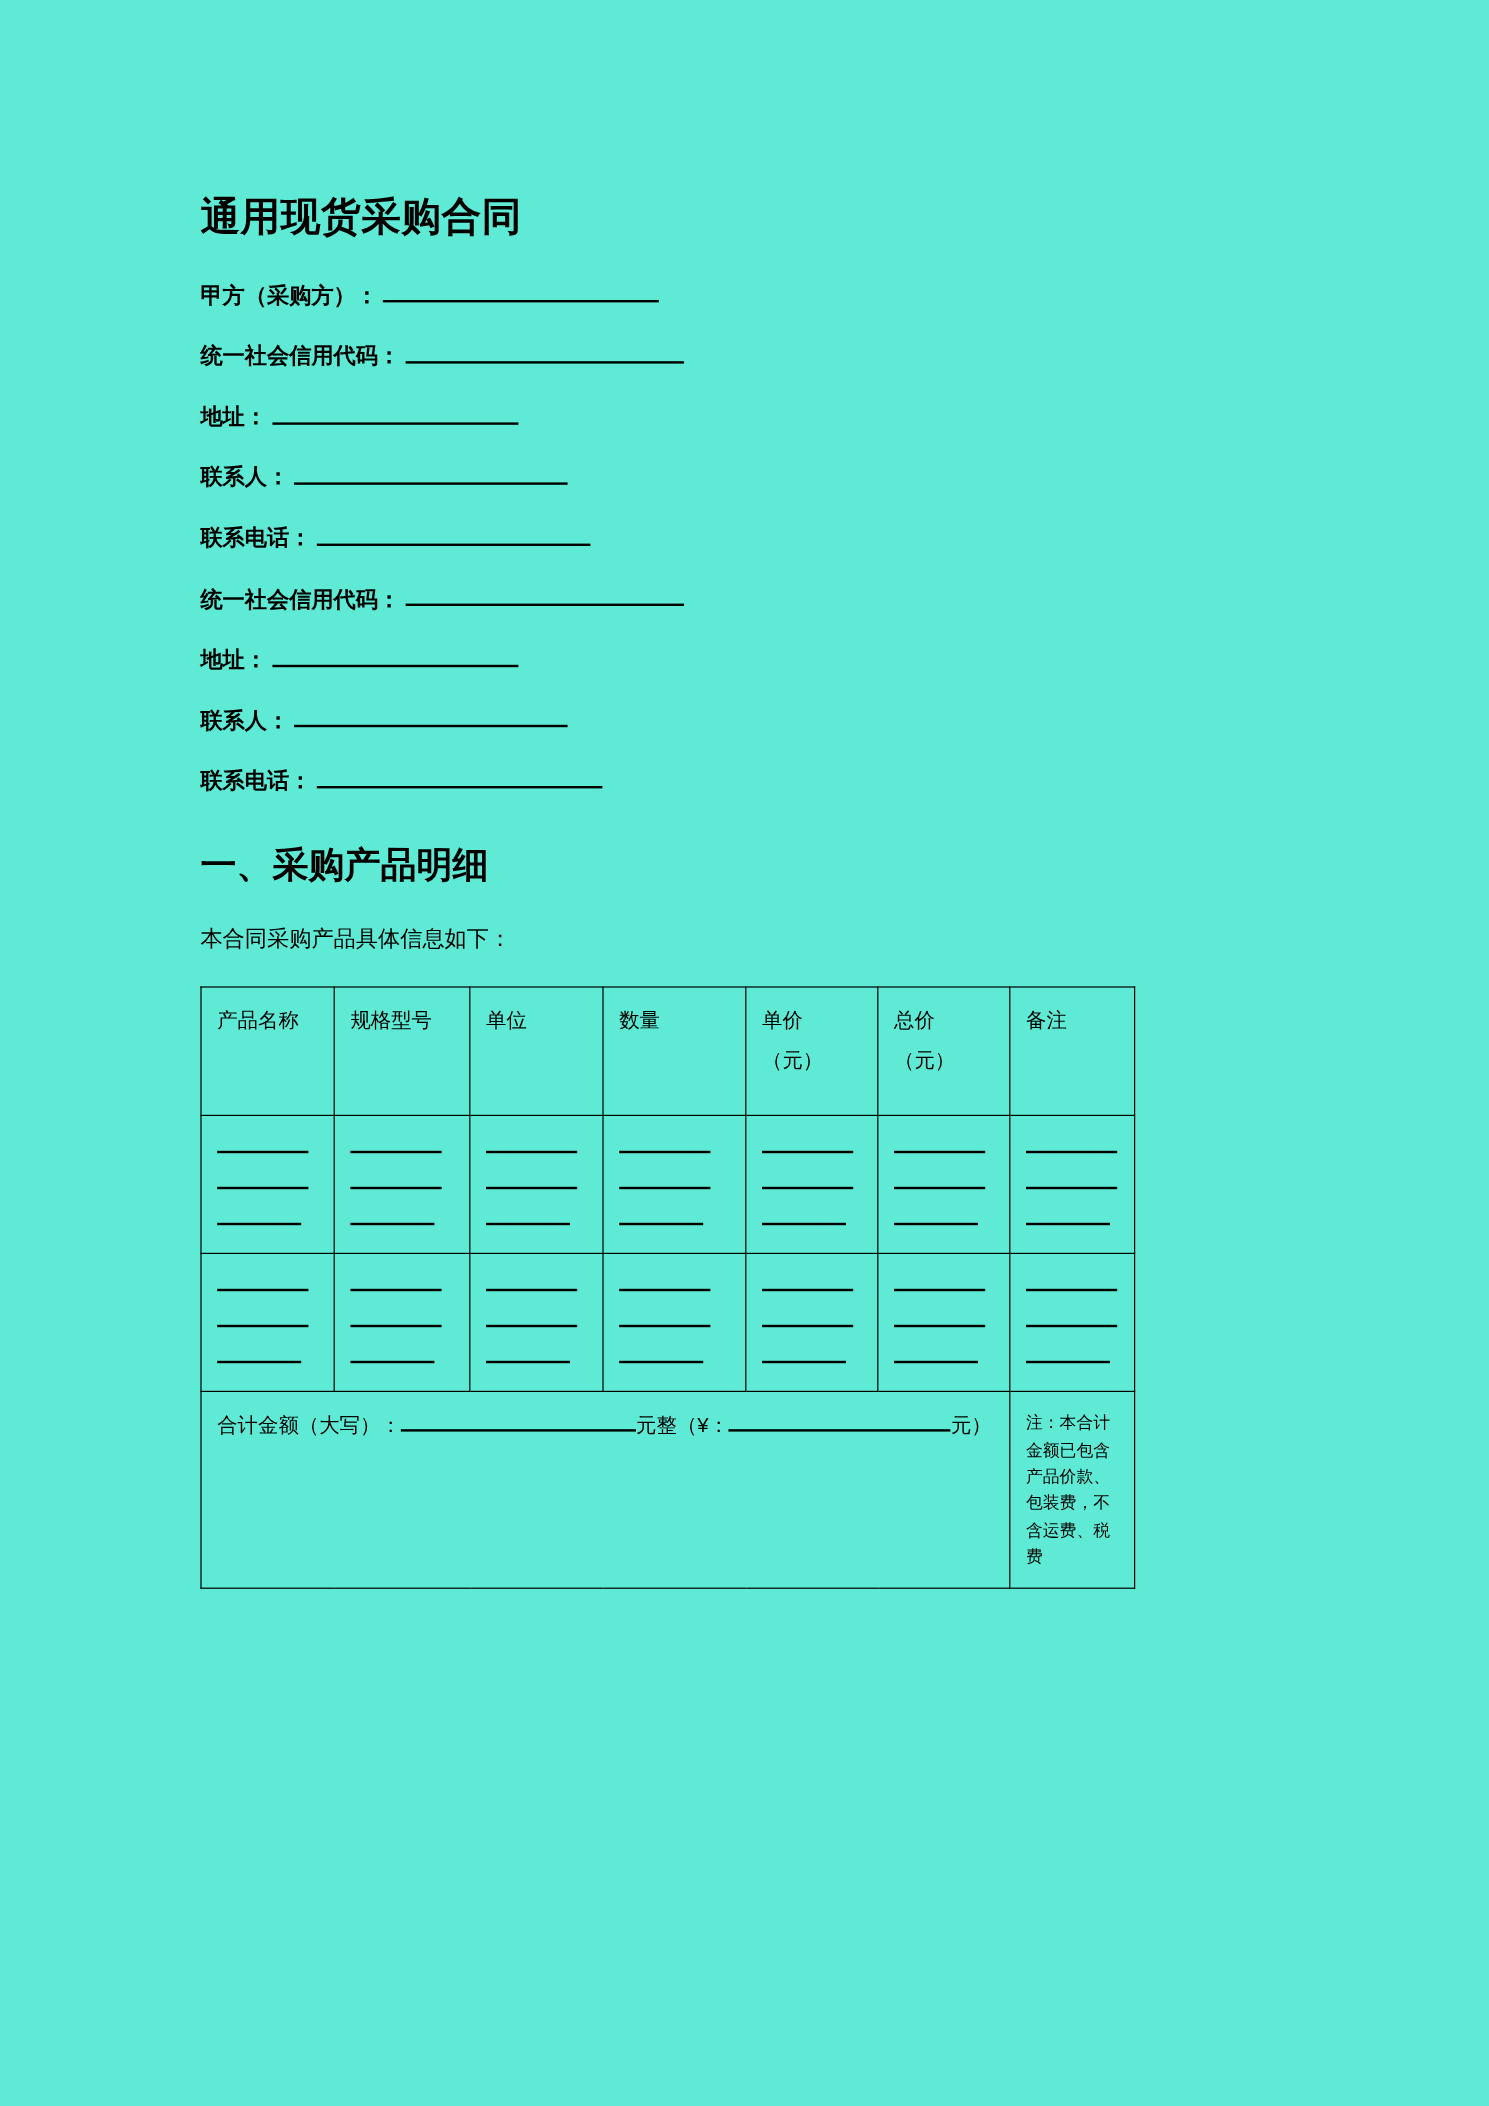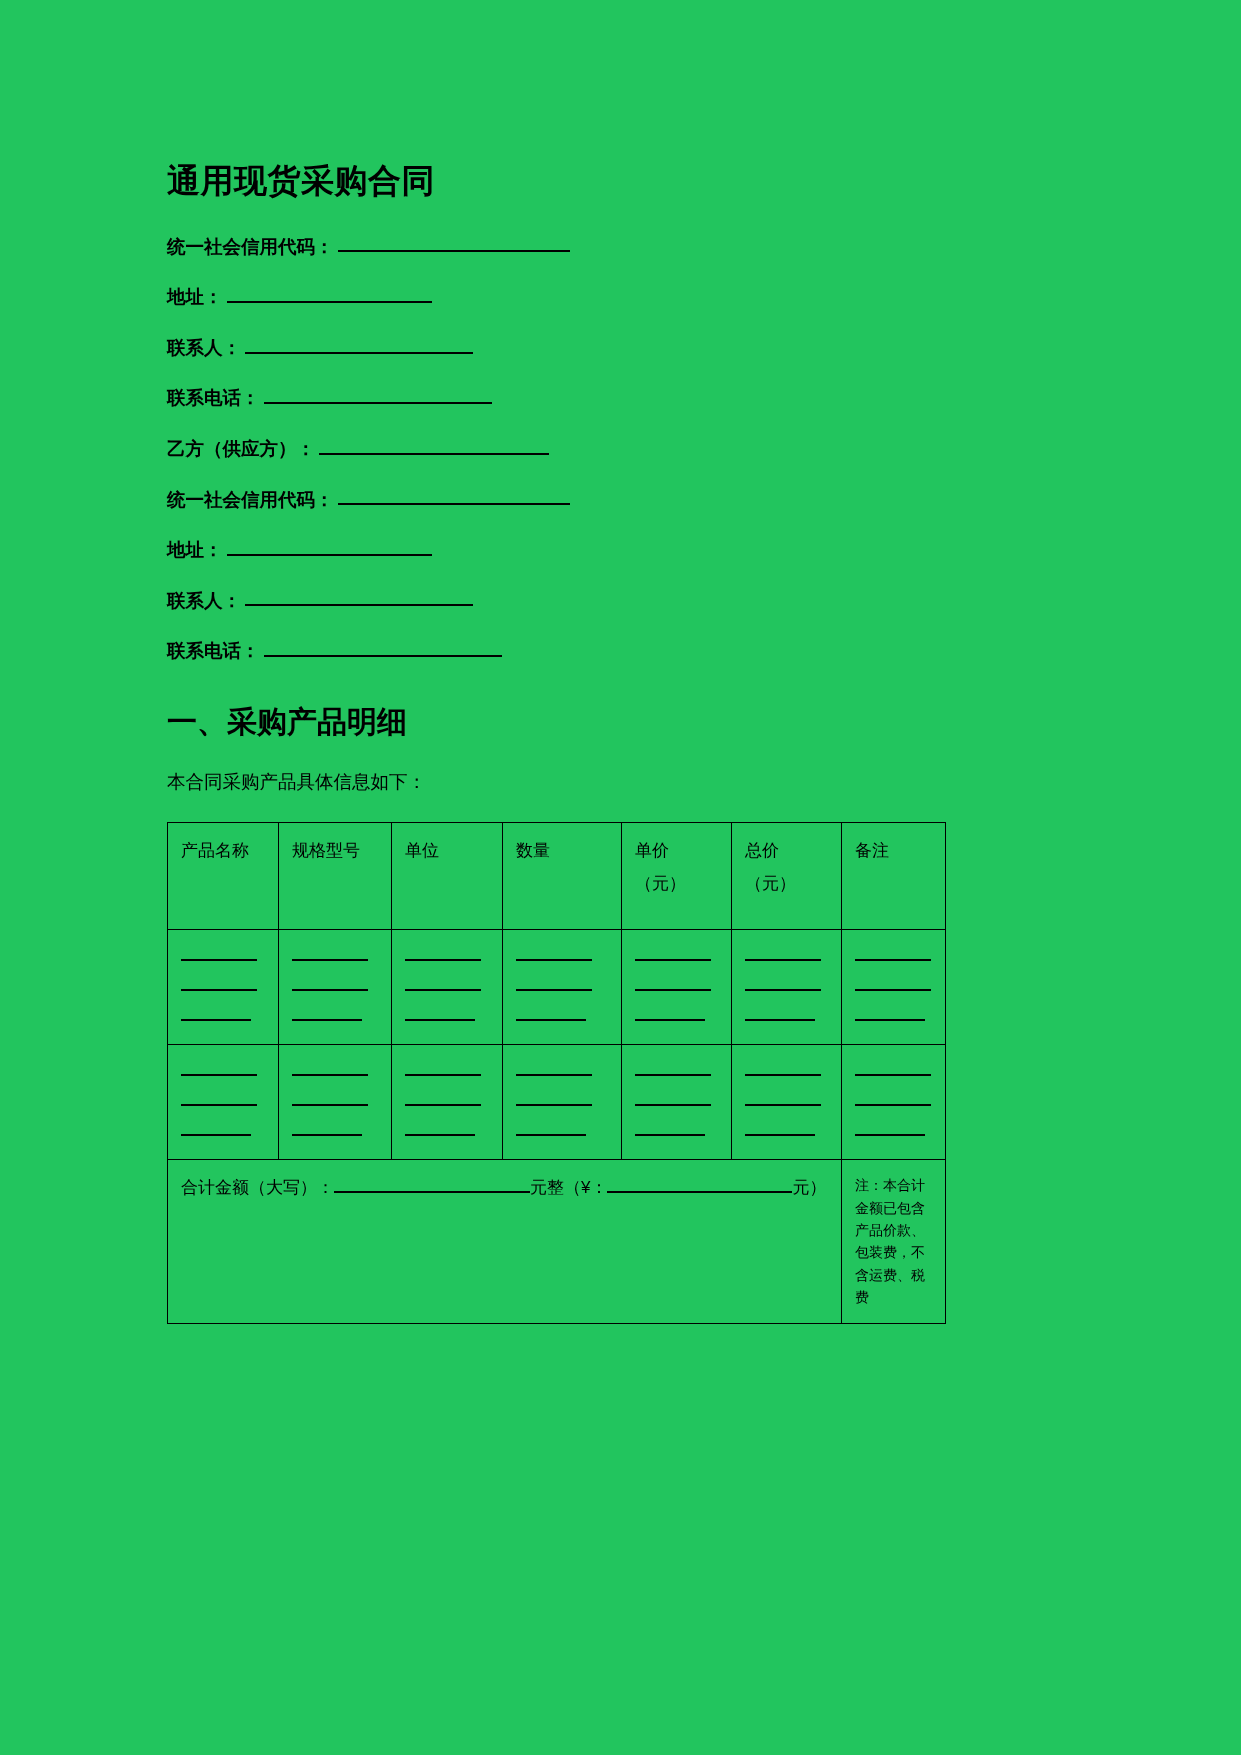--- a/index.html
+++ b/index.html
@@ -9,21 +9,21 @@
   }
   body {
     font-family: "Liberation Sans", "DejaVu Sans", sans-serif;
     color: #000000;
     -webkit-font-smoothing: antialiased;
   }
   .page {
     position: relative;
     width: 1241px;
     height: 1755px;
-    background: #22c55e;
+    background: #5eead4;
     box-sizing: border-box;
     overflow: hidden;
     padding-left: 10px;
   }
   .content {
     position: absolute;
     left: 167px;
     top: 160px;
     width: 930px;
   }
@@ -157,36 +157,36 @@
   col.c7 { width: 104px; }
 </style>
 </head>
 <body>
 
 <div class="page">
   <div class="content">
 
     <h1 class="doc-title">通用现货采购合同</h1>
 
+    <div class="field-row bold">
+      <span class="field-label">甲方（采购方）：</span><span class="blank w230"></span>
+    </div>
     <div class="field-row">
       <span class="field-label">统一社会信用代码：</span><span class="blank w232"></span>
     </div>
     <div class="field-row">
       <span class="field-label">地址：</span><span class="blank w205"></span>
     </div>
     <div class="field-row">
       <span class="field-label">联系人：</span><span class="blank w228"></span>
     </div>
     <div class="field-row">
       <span class="field-label">联系电话：</span><span class="blank w228"></span>
     </div>
 
-    <div class="field-row bold">
-      <span class="field-label">乙方（供应方）：</span><span class="blank w230"></span>
-    </div>
     <div class="field-row">
       <span class="field-label">统一社会信用代码：</span><span class="blank w232"></span>
     </div>
     <div class="field-row">
       <span class="field-label">地址：</span><span class="blank w205"></span>
     </div>
     <div class="field-row">
       <span class="field-label">联系人：</span><span class="blank w228"></span>
     </div>
     <div class="field-row">

